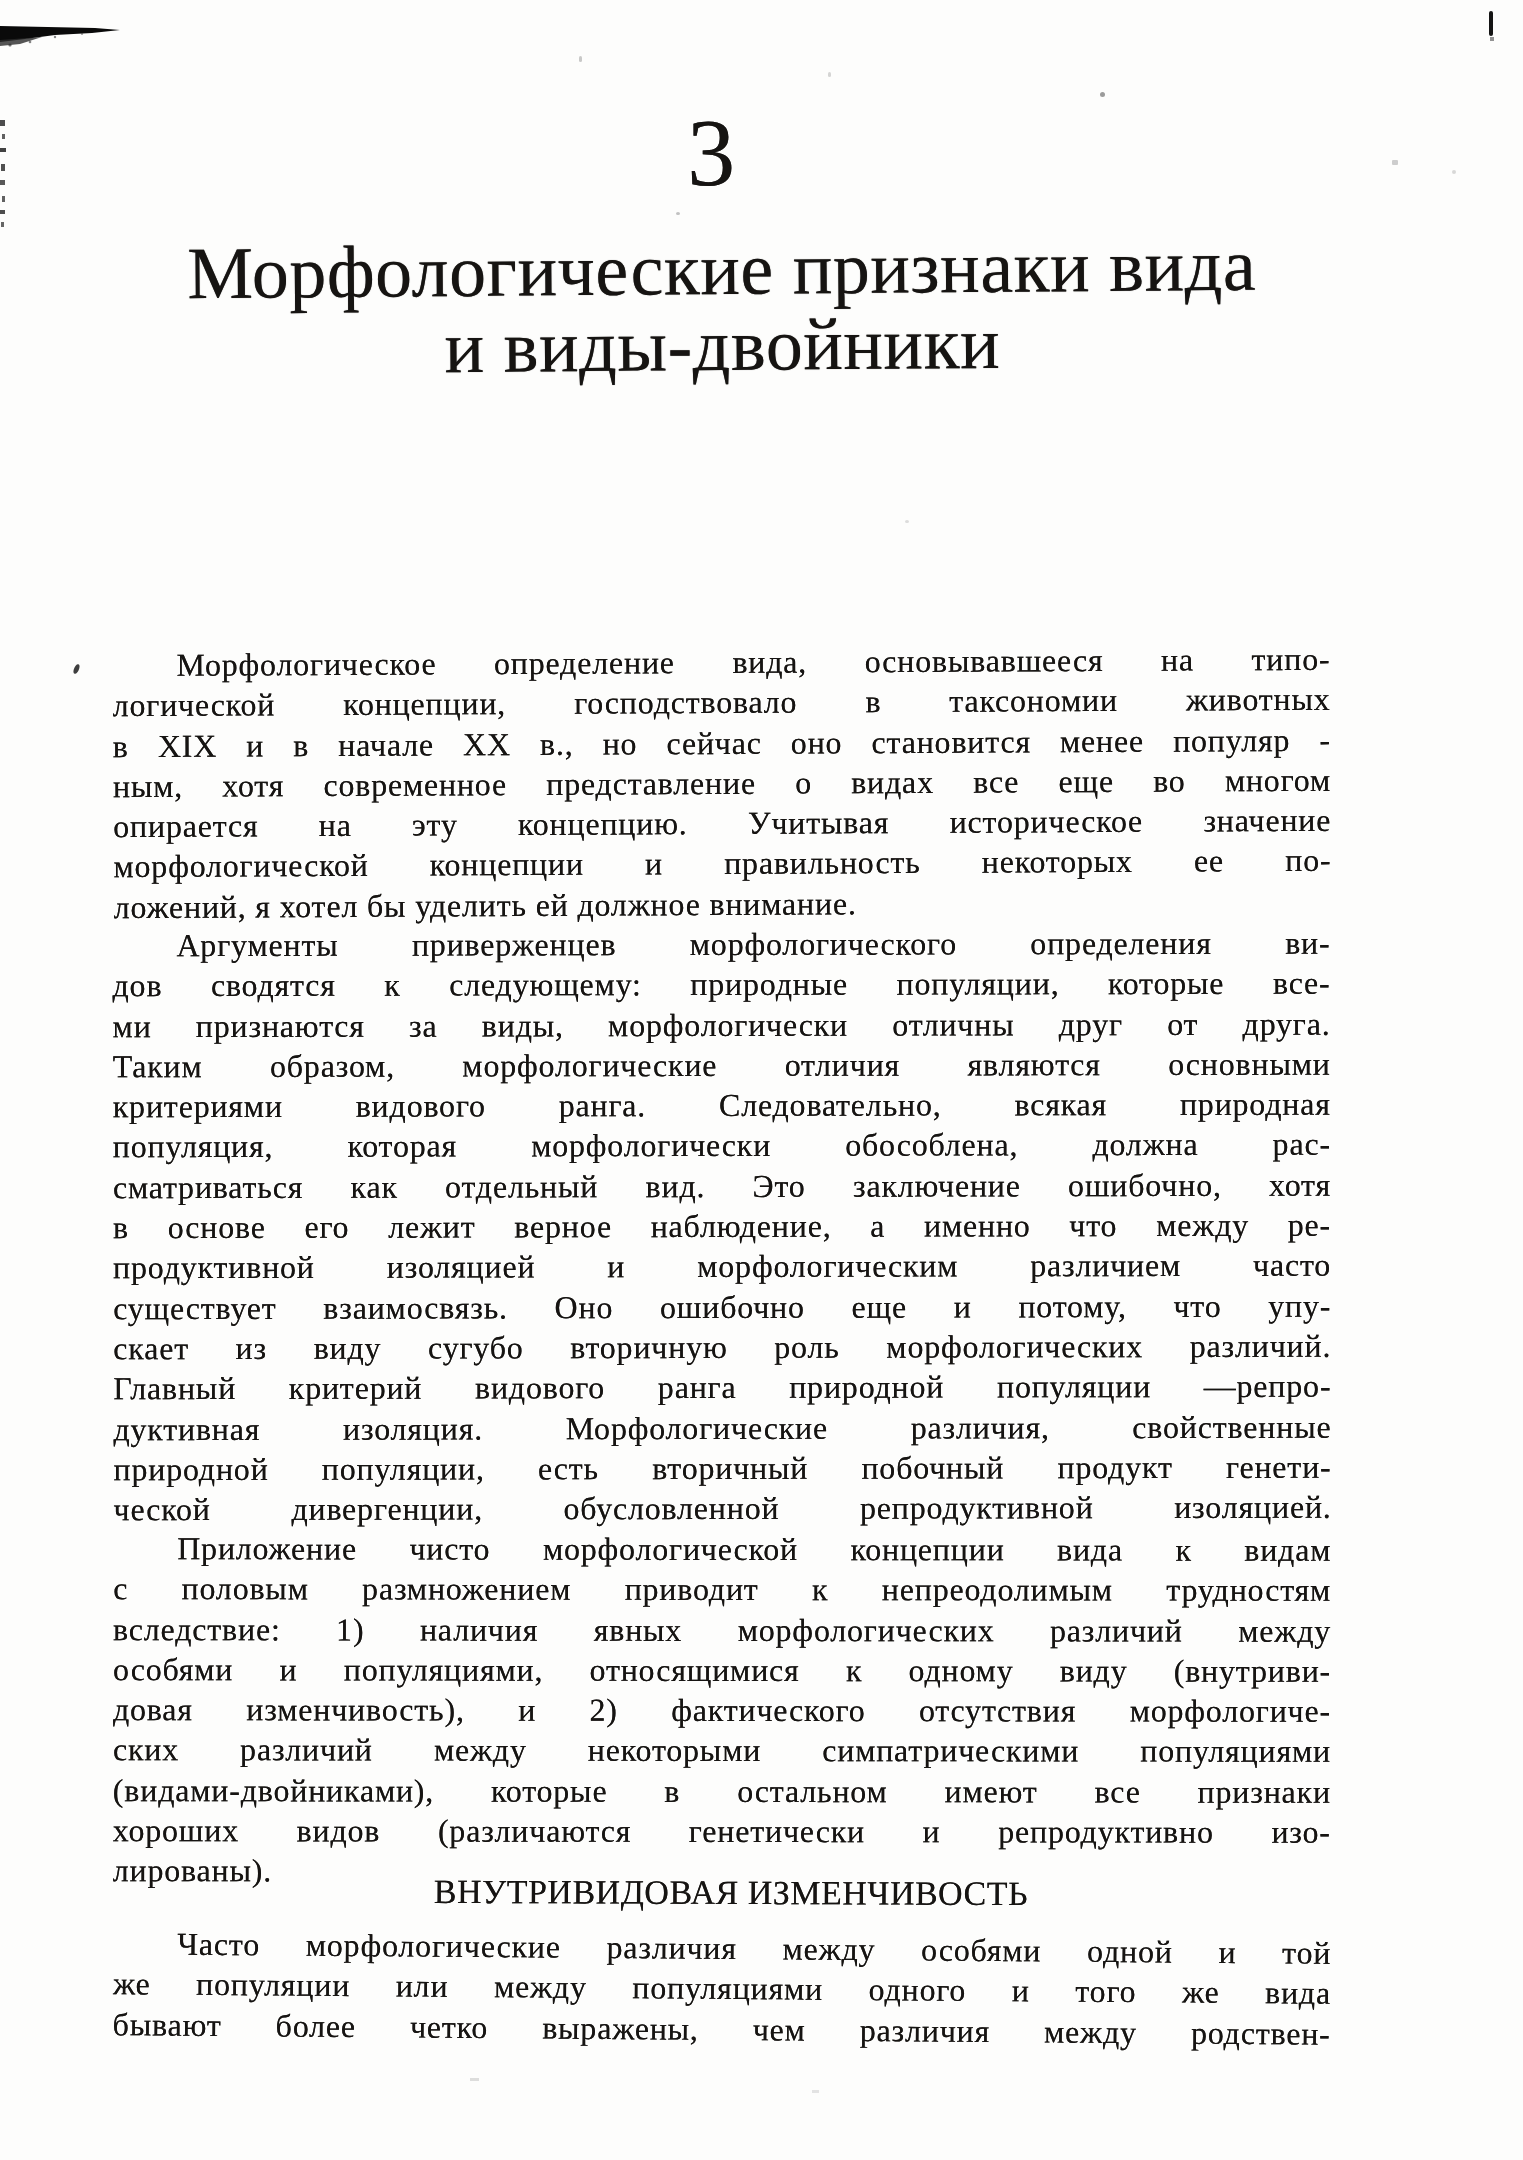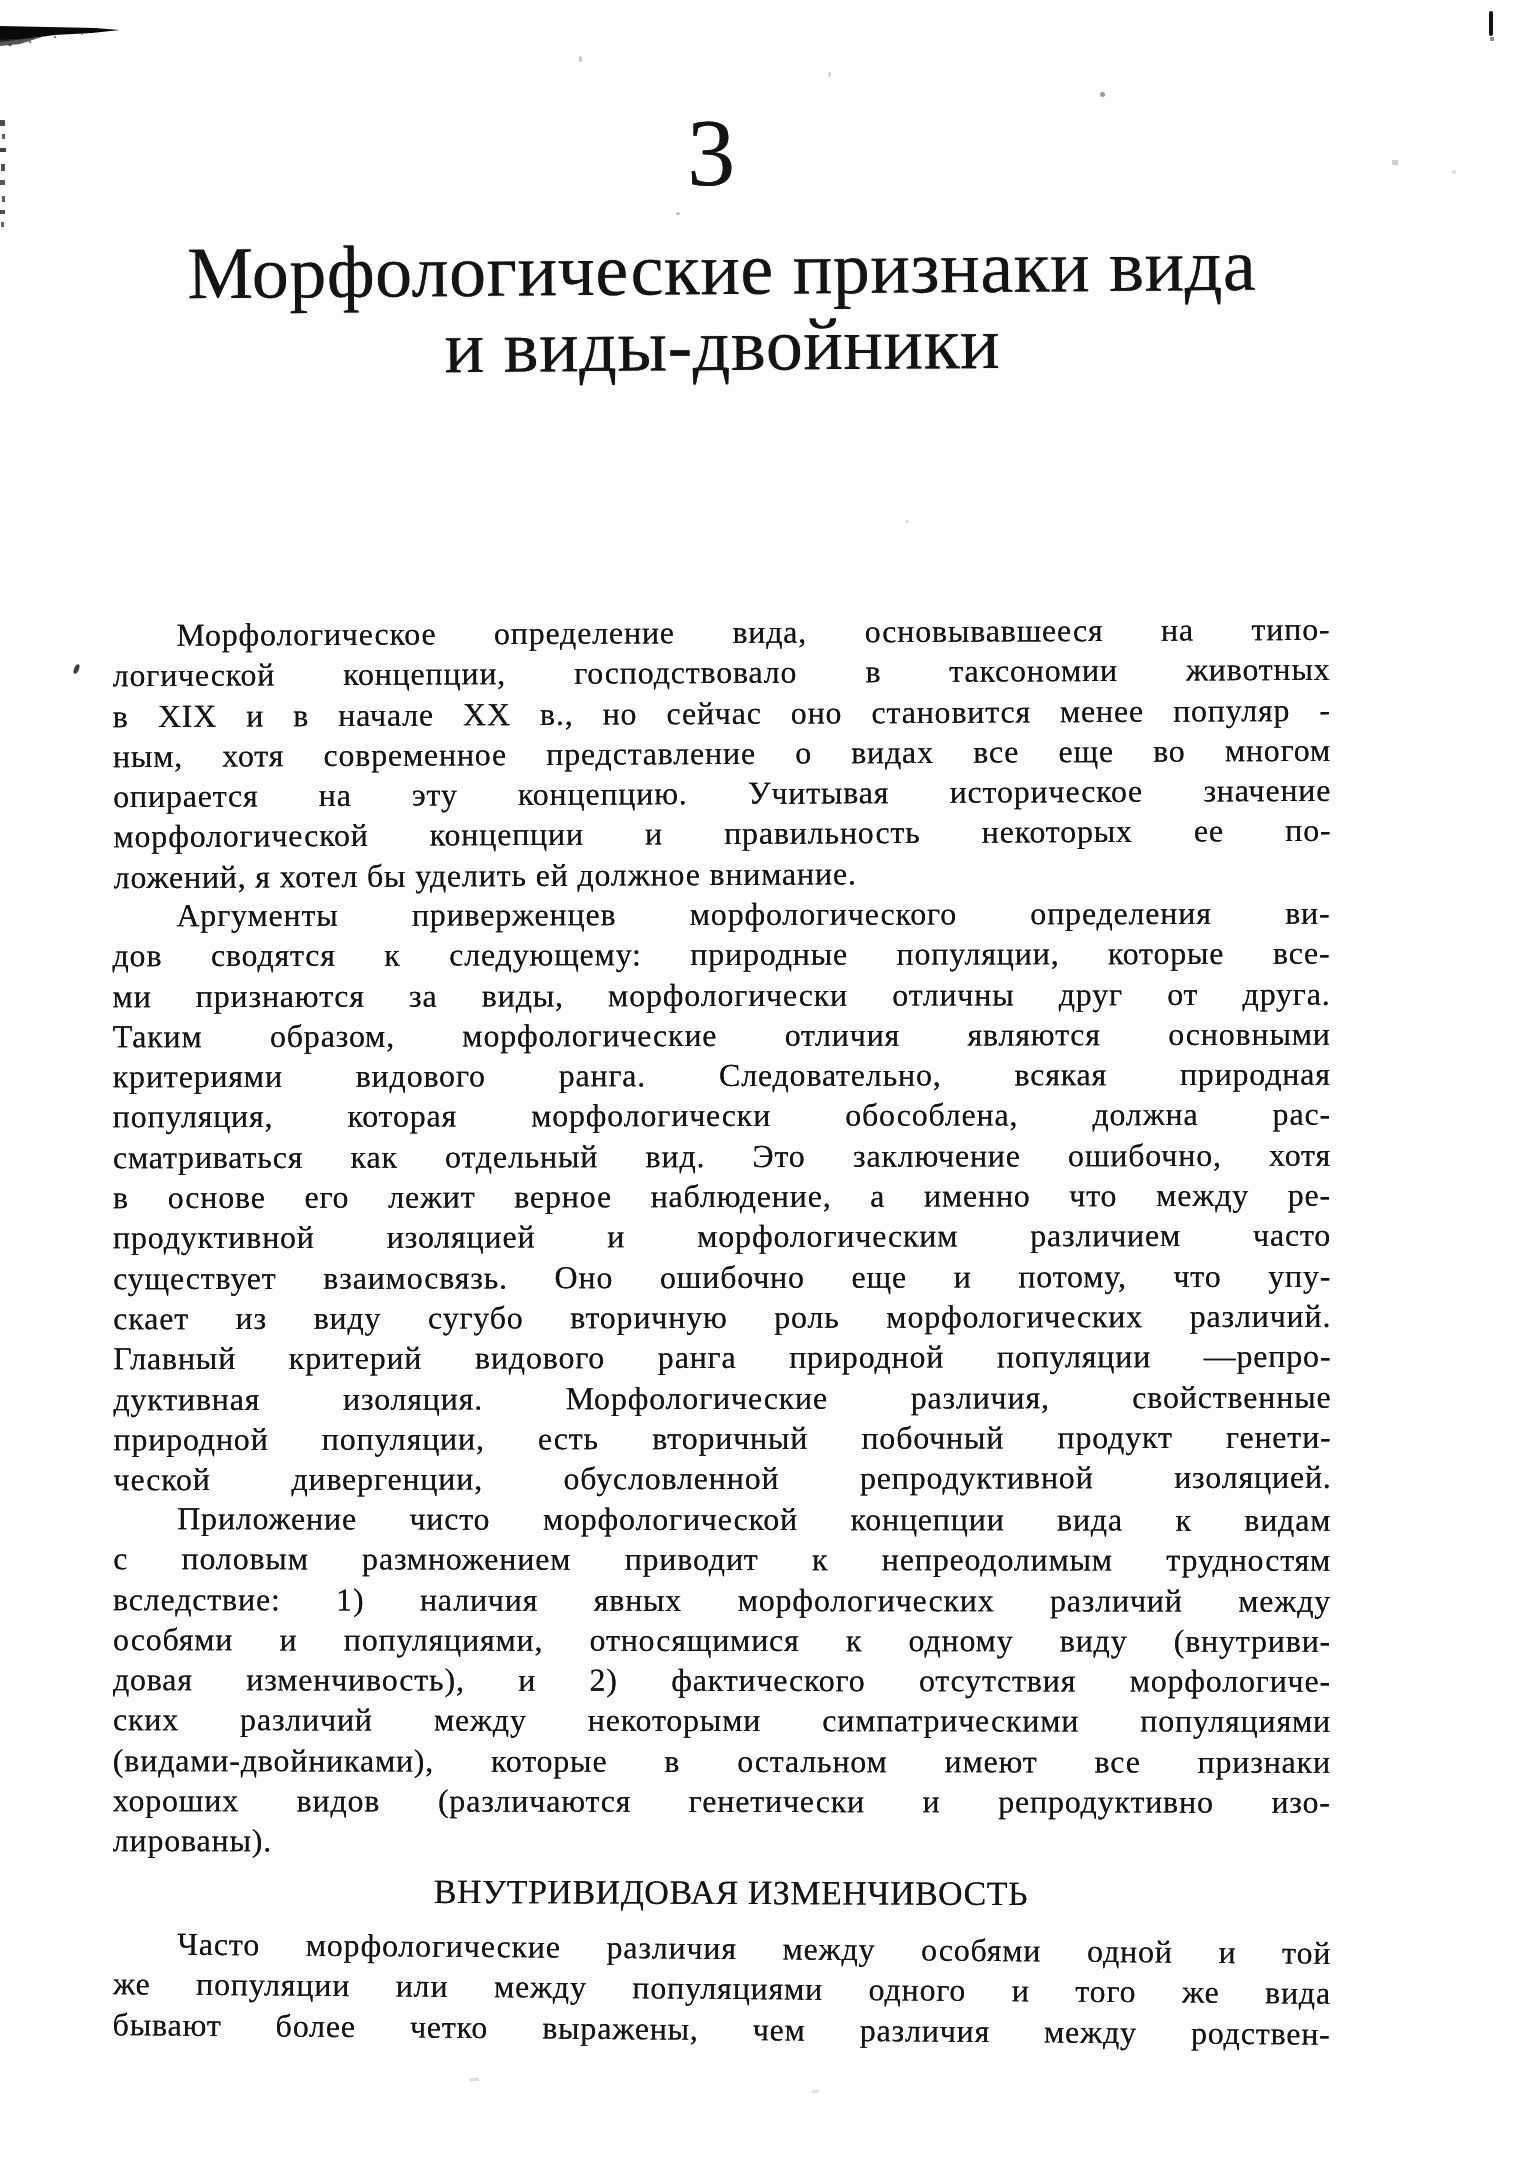--- a/index.html
+++ b/index.html
@@ -24,21 +24,21 @@
     font-size:74px;line-height:76px;text-align:center;
     letter-spacing:.5px;
     transform:rotate(-0.45deg);
     text-shadow:0 0 .7px rgba(22,20,18,.8);
   }
   .body-text,.closing-text{
     position:absolute;left:113px;width:1218px;
     font-size:32px;line-height:40.3px;letter-spacing:.8px;
     text-shadow:0 0 .55px rgba(22,20,18,.85);
   }
-  .body-text{top:612px;}
+  .body-text{top:642px;}
   .closing-text{top:1928px;transform:rotate(0.45deg);}
   .body-text .para:nth-child(1){transform:rotate(-0.3deg);}
   .body-text .para:nth-child(2){transform:rotate(-0.12deg);}
   .body-text .para:nth-child(3){transform:rotate(0.08deg);}
   .line{text-align:justify;text-align-last:justify;white-space:normal;}
   .line.end{text-align-last:left;}
   .line.indent{text-indent:64px;}
   .section-heading{
     position:absolute;left:113px;top:1873px;width:1218px;
     font-size:34px;line-height:40px;text-align:center;letter-spacing:.5px;

